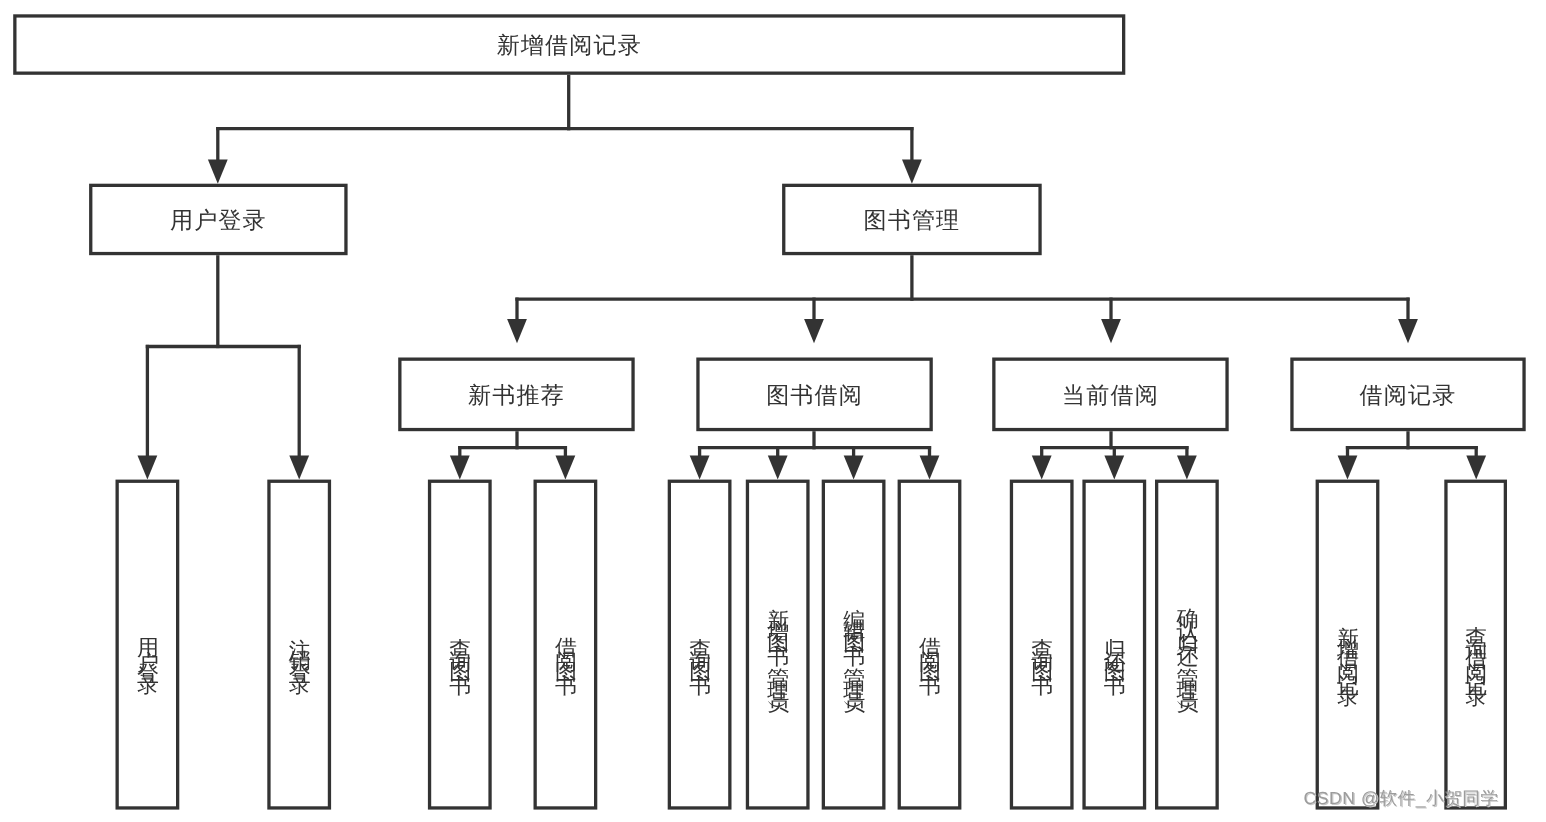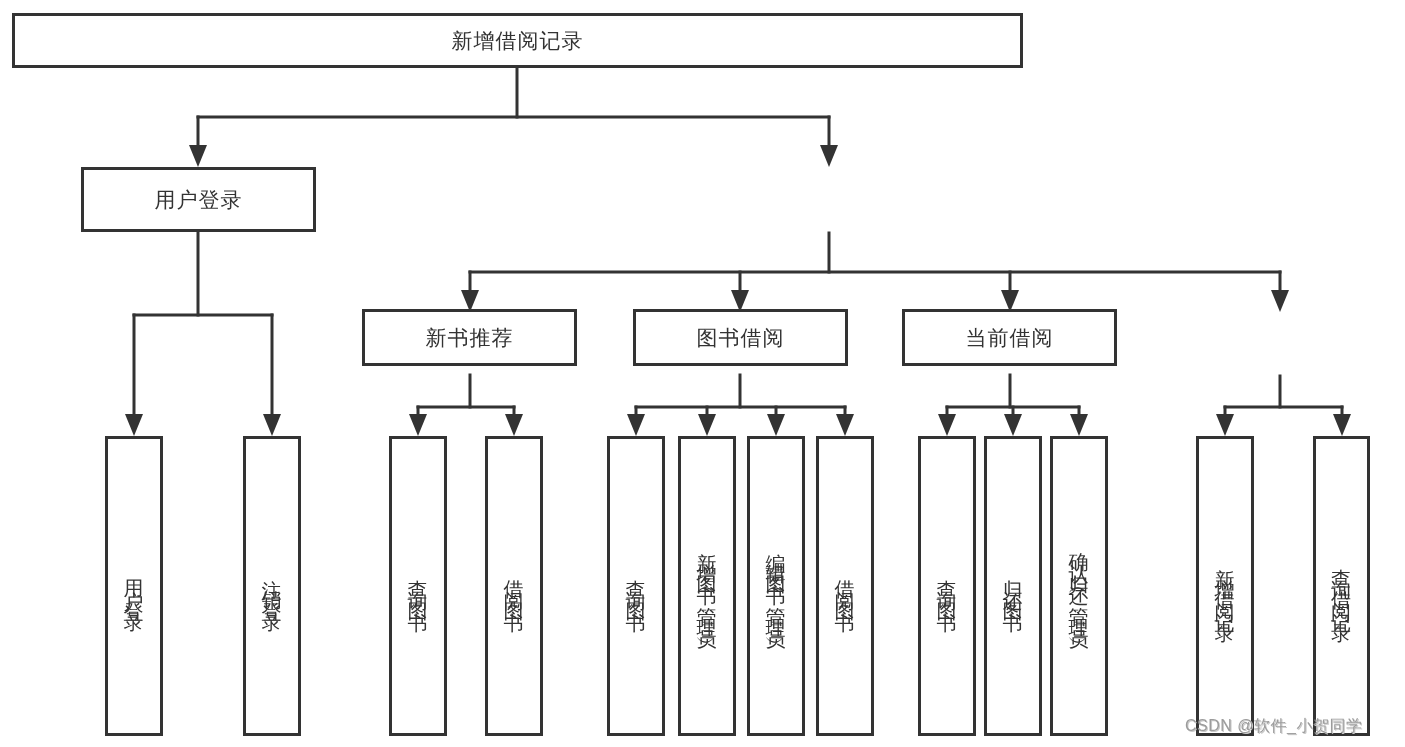--- a/index.html
+++ b/index.html
@@ -27,21 +27,21 @@
     background: #ffffff;
     color: #333333;
     display: flex;
     align-items: center;
     justify-content: center;
     text-align: center;
   }
   .box.h { font-size: 21px; letter-spacing: 1px; }
   .box.root  { left: 12px;  top: 13px;  width: 1011px; height: 55px; }
   .box.lvl2  { top: 167px; height: 65px; }
-  .box.lvl3  { top: 309px; height: 57px; width: 215px; }
+  .box.lvl3  { top: 325px; height: 67px; width: 215px; }
   .box.leaf  { top: 436px; height: 300px; width: 58px; }
   .leaf span.v {
     writing-mode: vertical-rl;
     text-orientation: mixed;
     font-size: 20px;
     letter-spacing: 11px;
     line-height: 1;
     color: #333333;
     white-space: nowrap;
   }
@@ -139,30 +139,36 @@
     </g>
   </svg>
 
   <div class="box root h">
     <span>新增借阅记录</span>
   </div>
 
   <div class="box lvl2 h" style="left:81px; width:235px;">
     <span>用户登录</span>
   </div>
+  <div class="box lvl2 h" style="left:711px; width:236px;">
+    <span>图书管理</span>
+  </div>
 
   <div class="box lvl3 h" style="left:362px;">
     <span>新书推荐</span>
   </div>
   <div class="box lvl3 h" style="left:633px;align-items:center;">
     <span>图书借阅</span>
   </div>
   <div class="box lvl3 h" style="left:902px;">
     <span>当前借阅</span>
   </div>
+  <div class="box lvl3 h" style="left:1173px; width:214px;">
+    <span>借阅记录</span>
+  </div>
 
   <div class="box leaf" style="left:105px;">
     <span class="v">用户登录</span>
   </div>
   <div class="box leaf" style="left:243px;">
     <span class="v">注销登录</span>
   </div>
   <div class="box leaf" style="left:389px;">
     <span class="v">查询图书</span>
   </div>

